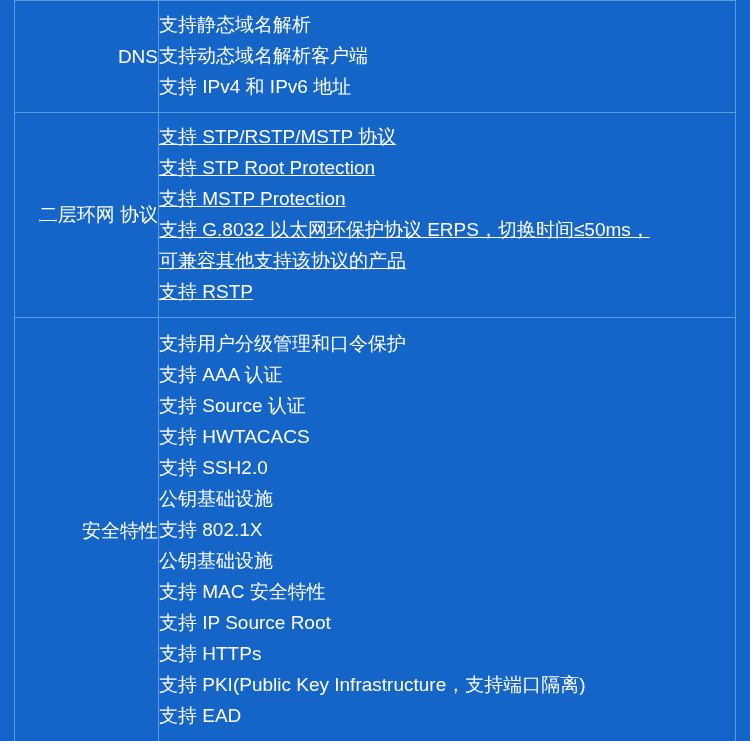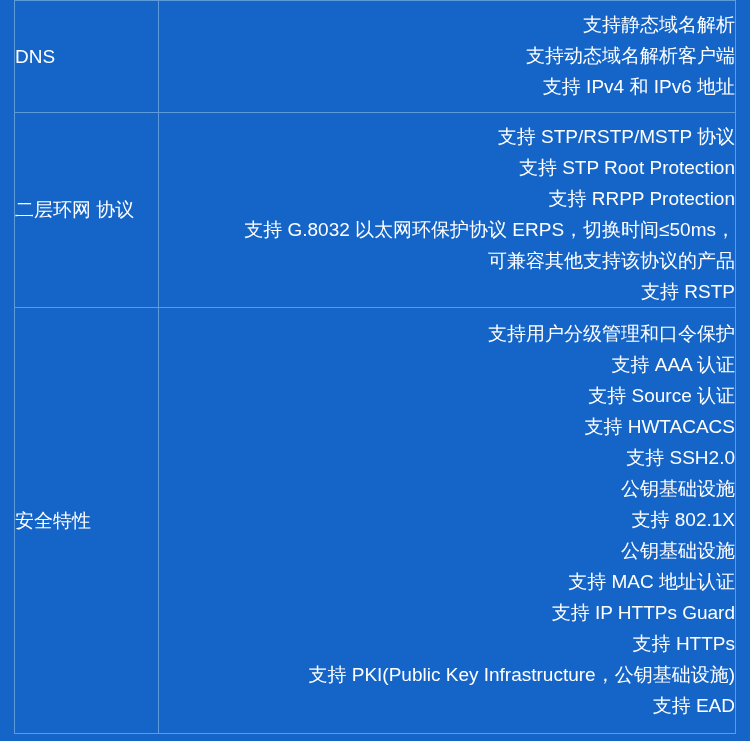--- a/index.html
+++ b/index.html
@@ -20,37 +20,37 @@
     margin: 0 auto;
     table-layout: fixed;
   }
   .spec-table td {
     border: 1px solid #5e9bdd;
     vertical-align: middle;
     padding: 0;
   }
   .col-label {
     width: 143px;
-    text-align: left;
+    text-align: right;
     font-size: 19px;
     line-height: 30px;
     padding: 6px 4px;
   }
   .col-value {
-    text-align: right;
+    text-align: left;
     font-size: 19px;
     line-height: 31px;
     padding: 10px 0 12px 12px;
   }
   .line {
     display: block;
     white-space: pre-wrap;
   }
   .row-dns .col-value { padding-top: 8px; padding-bottom: 10px; }
-  .row-ring .col-value { padding-top: 8px; padding-bottom: 0; }
+  .row-ring .col-value { padding-top: 8px; padding-bottom: 10px; text-decoration: underline; }
   .row-sec .col-value { padding-top: 10px; padding-bottom: 12px; }
 </style>
 </head>
 <body>
 
 <table class="spec-table">
   <tbody>
     <tr class="row-dns">
       <td class="col-label">DNS</td>
       <td class="col-value">
@@ -58,38 +58,38 @@
         <span class="line">支持动态域名解析客户端</span>
         <span class="line">支持 IPv4 和 IPv6 地址</span>
       </td>
     </tr>
     <tr class="row-ring">
       <td class="col-label">二层环网
 协议</td>
       <td class="col-value">
         <span class="line">支持 STP/RSTP/MSTP 协议</span>
         <span class="line">支持 STP Root Protection</span>
-        <span class="line">支持 RRPP Protection</span>
+        <span class="line">支持 MSTP Protection</span>
         <span class="line">支持 G.8032 以太网环保护协议 ERPS，切换时间≤50ms，</span>
         <span class="line">可兼容其他支持该协议的产品</span>
         <span class="line">支持 RSTP</span>
       </td>
     </tr>
     <tr class="row-sec">
       <td class="col-label">安全特性</td>
       <td class="col-value">
         <span class="line">支持用户分级管理和口令保护</span>
         <span class="line">支持 AAA 认证</span>
         <span class="line">支持 Source 认证</span>
         <span class="line">支持 HWTACACS</span>
         <span class="line">支持 SSH2.0</span>
         <span class="line">公钥基础设施</span>
         <span class="line">支持 802.1X</span>
         <span class="line">公钥基础设施</span>
-        <span class="line">支持 MAC 地址认证</span>
-        <span class="line">支持 IP HTTPs Guard</span>
+        <span class="line">支持 MAC 安全特性</span>
+        <span class="line">支持 IP Source Root</span>
         <span class="line">支持 HTTPs</span>
-        <span class="line">支持 PKI(Public Key Infrastructure，公钥基础设施)</span>
+        <span class="line">支持 PKI(Public Key Infrastructure，支持端口隔离)</span>
         <span class="line">支持 EAD</span>
       </td>
     </tr>
   </tbody>
 </table>
 
 </body></html>

